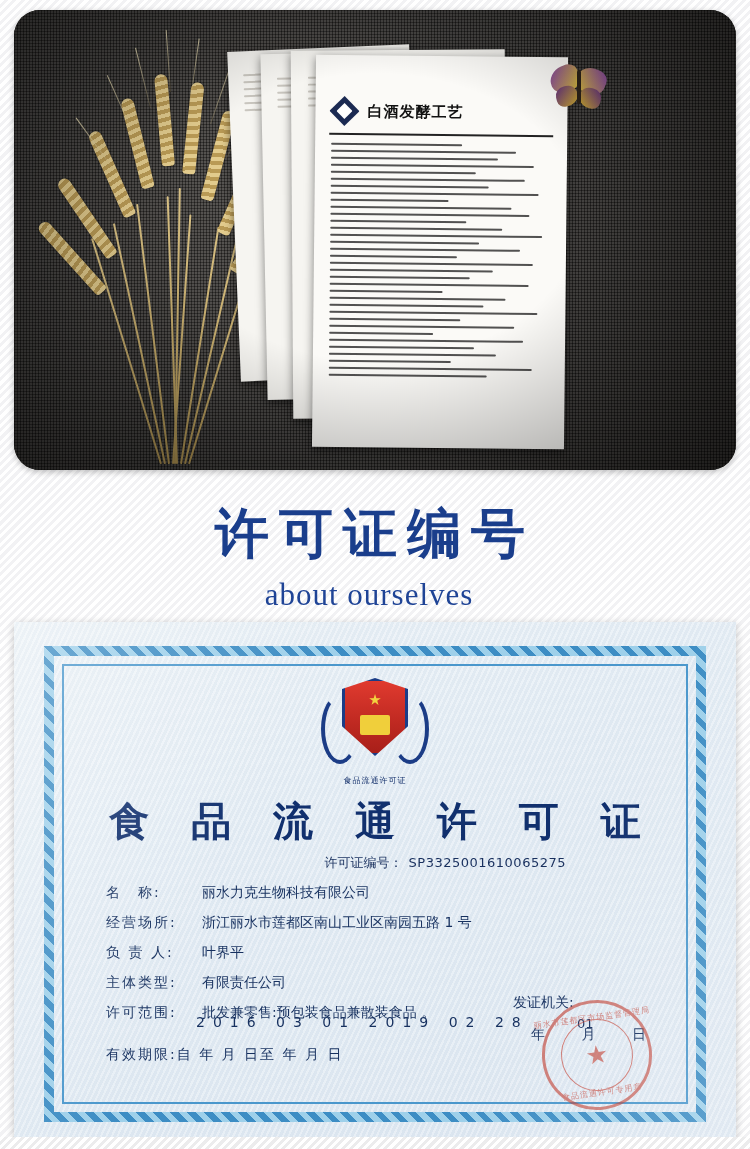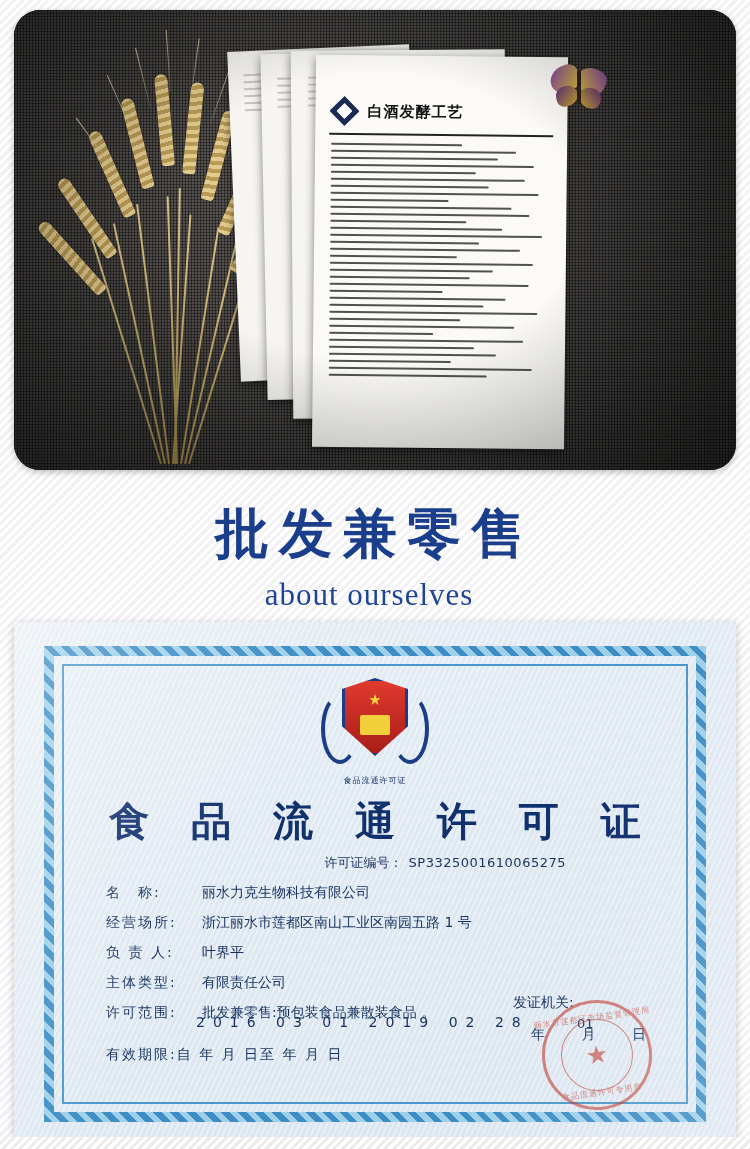--- a/index.html
+++ b/index.html
@@ -407,21 +407,21 @@
       <div class="bf-wing bf-w2"></div>
       <div class="bf-wing bf-w3"></div>
       <div class="bf-wing bf-w4"></div>
       <div class="bf-body"></div>
     </div>
 
     <div class="vignette"></div>
   </div>
 
   <div class="heading">
-    <div class="cn">批发兼零售</div>
+    <div class="cn">许可证编号</div>
     <div class="en">about ourselves</div>
   </div>
 
   <div class="cert-wrap">
     <div class="cert">
       <div class="cert-texture"></div>
       <div class="border-outer"></div>
       <div class="border-inner"></div>
 
       <div class="emblem">

